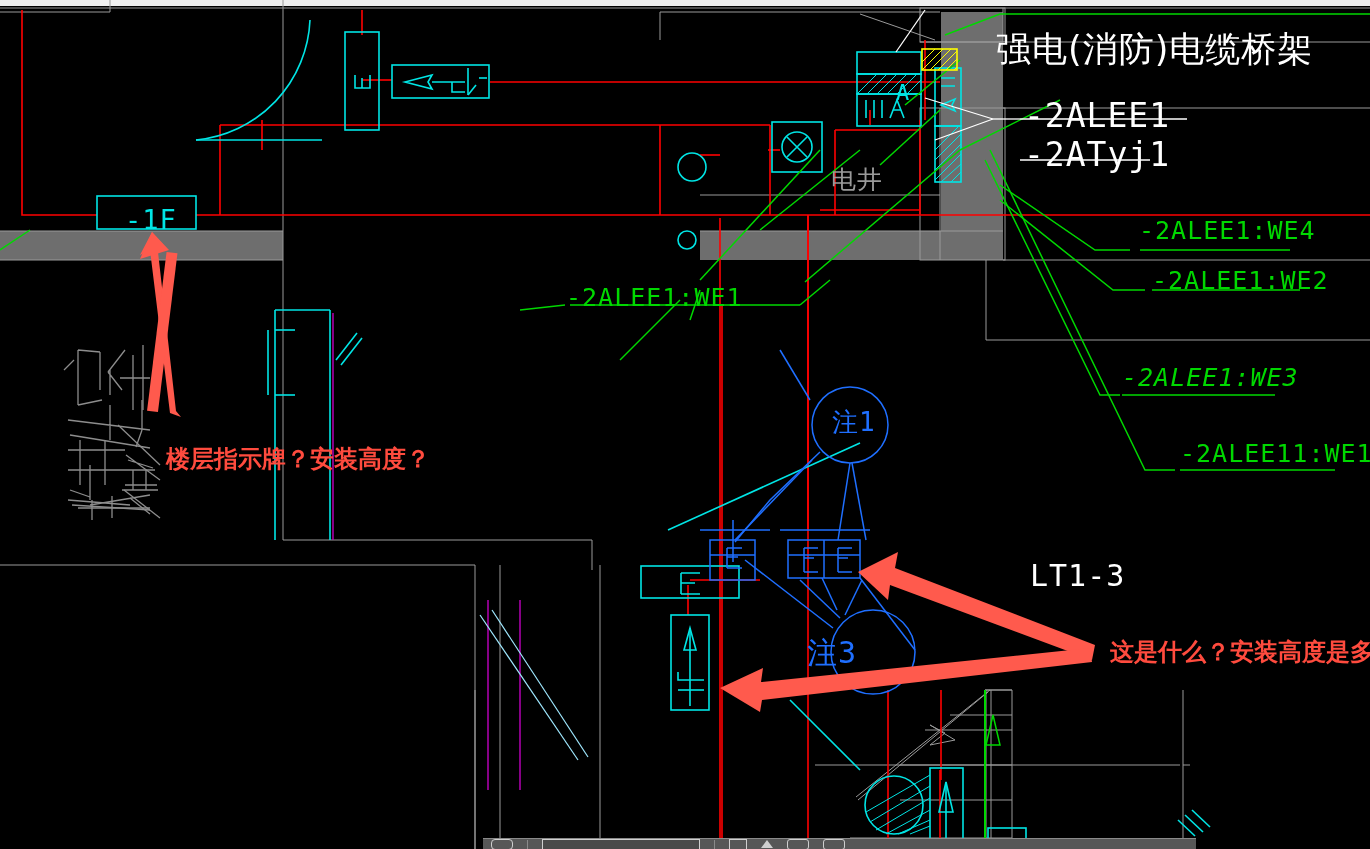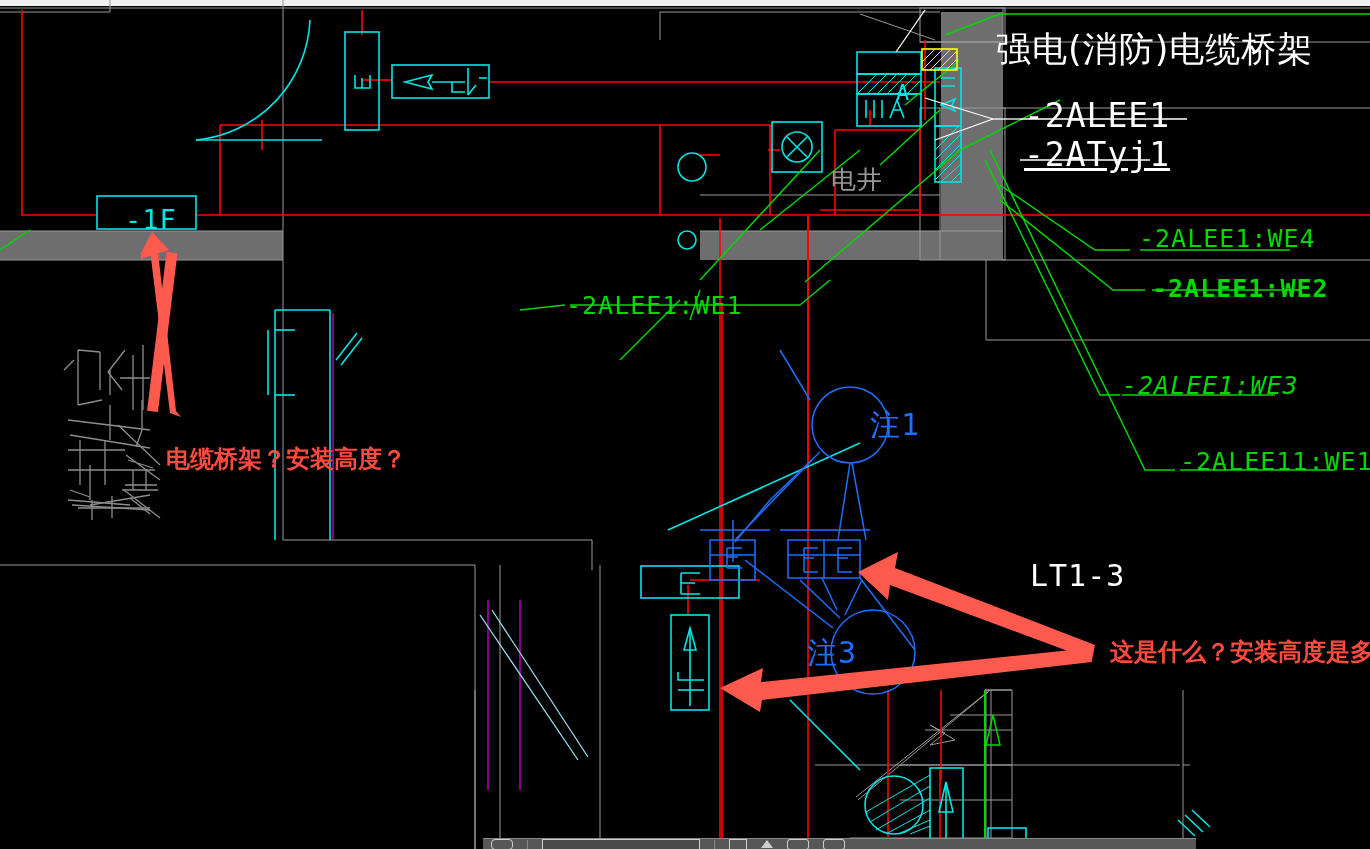--- a/index.html
+++ b/index.html
@@ -2,21 +2,21 @@
 <html><head>
 <meta charset="utf-8">
 <style>
   html,body{margin:0;padding:0;background:#000;}
   body{width:1370px;height:849px;overflow:hidden;font-family:"DejaVu Sans",sans-serif;}
   #stage{position:relative;width:1370px;height:849px;background:#000;overflow:hidden;}
   #cad{position:absolute;left:0;top:0;width:1370px;height:849px;}
   .lbl{position:absolute;white-space:nowrap;pointer-events:none;}
   .cadtxt{font-family:"DejaVu Sans Mono",monospace;letter-spacing:1px;}
   .white-txt{color:#ffffff;}
-  .green-txt{color:#00d800;margin-top:8px;}
+  .green-txt{color:#00d800;}
   .cyan-txt{color:#00e5e5;}
   .blue-txt{color:#1f6fff;}
   .gray-txt{color:#9a9a9a;}
   .red-note{color:#ff4b3e;font-family:"DejaVu Sans",sans-serif;font-weight:600;}
   .cn{font-family:"DejaVu Sans",sans-serif;}
 </style>
 </head>
 <body>
 
 <div id="stage">
@@ -304,47 +304,47 @@
 
       <polygon points="720,688 763,668 761,682 1090,648 1092,662 762,700 760,712"></polygon>
     </g>
 
   </svg>
 
   <div class="lbl cadtxt white-txt cn" style="left:996px;top:26px;font-size:35px;">强电(消防)电缆桥架</div>
 
   <div class="lbl cadtxt white-txt" style="left:1024px;top:96px;font-size:33px;">-2ALEE1</div>
 
-  <div class="lbl cadtxt white-txt" style="left:1024px;top:135px;font-size:33px;text-decoration:underline;">-2ATyj1</div>
+  <div class="lbl cadtxt white-txt" style="left:1024px;top:135px;font-size:33px;">-2ATyj1</div>
 
   <div class="lbl cadtxt green-txt" style="left:1139px;top:216px;font-size:25px;">-2ALEE1:WE4</div>
 
-  <div class="lbl cadtxt green-txt" style="left:1152px;top:266px;font-size:25px;font-weight:bold;">-2ALEE1:WE2</div>
+  <div class="lbl cadtxt green-txt" style="left:1152px;top:266px;font-size:25px;">-2ALEE1:WE2</div>
 
   <div class="lbl cadtxt green-txt" style="left:1122px;top:363px;font-size:25px;font-style:italic;">-2ALEE1:WE3</div>
 
   <div class="lbl cadtxt green-txt" style="left:1180px;top:439px;font-size:25px;">-2ALEE11:WE1</div>
 
   <div class="lbl cadtxt green-txt" style="left:566px;top:283px;font-size:25px;">-2ALEE1:WE1</div>
 
   <div class="lbl cadtxt gray-txt cn" style="left:831px;top:163px;font-size:25px;">电井</div>
 
   <div class="lbl cadtxt white-txt" style="left:1030px;top:558px;font-size:30px;">LT1-3</div>
 
   <div class="lbl cadtxt cyan-txt" style="left:125px;top:197px;font-size:27px;margin-top:7px;">-1F</div>
 
   <div class="lbl cadtxt cyan-txt" style="left:896px;top:80px;font-size:22px;">A</div>
 
   <div class="lbl cadtxt cyan-txt" style="left:355px;top:62px;font-size:20px;opacity:0;">E</div>
 
-  <div class="lbl cadtxt blue-txt" style="left:832px;top:405px;font-size:30px;margin-left:38px;">注1</div>
+  <div class="lbl cadtxt blue-txt" style="left:832px;top:405px;font-size:26px;">注1</div>
 
   <div class="lbl cadtxt blue-txt" style="left:807px;top:633px;font-size:30px;">注3</div>
 
-  <div class="lbl red-note cn" style="left:166px;top:443px;font-size:24px;">电缆桥架？安装高度？</div>
+  <div class="lbl red-note cn" style="left:166px;top:443px;font-size:24px;">楼层指示牌？安装高度？</div>
 
   <div class="lbl red-note cn" style="left:1110px;top:636px;font-size:24px;">这是什么？安装高度是多</div>
 
   <div style="position:absolute;left:483px;top:838px;width:713px;height:11px;background:#575757;border-top:1px solid #8a8a8a;display:flex;align-items:center;gap:14px;padding:0 8px;box-sizing:border-box;overflow:hidden;">
     <span style="width:20px;height:9px;border:1px solid #cfcfcf;border-radius:4px;display:inline-block;"></span>
     <span style="width:1px;height:9px;background:#8a8a8a;display:inline-block;"></span>
     <span style="width:156px;height:9px;border:1px solid #cfcfcf;background:#4a4a4a;display:inline-block;"></span>
     <span style="width:1px;height:9px;background:#8a8a8a;display:inline-block;"></span>
     <span style="width:16px;height:9px;border:1px solid #cfcfcf;display:inline-block;"></span>
     <span style="width:0;height:0;border-left:6px solid transparent;border-right:6px solid transparent;border-bottom:8px solid #cfcfcf;display:inline-block;"></span>

